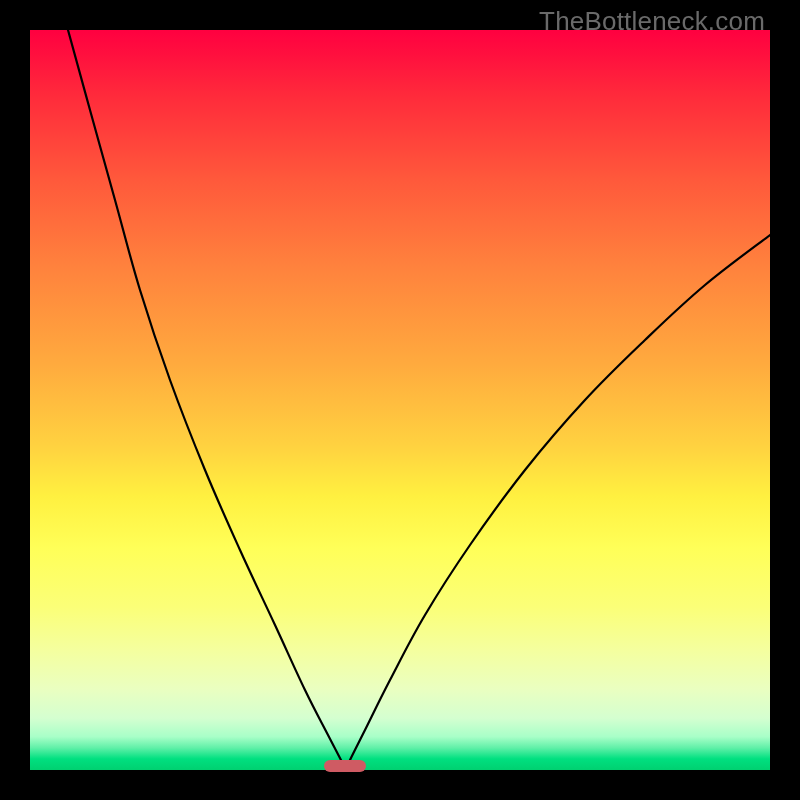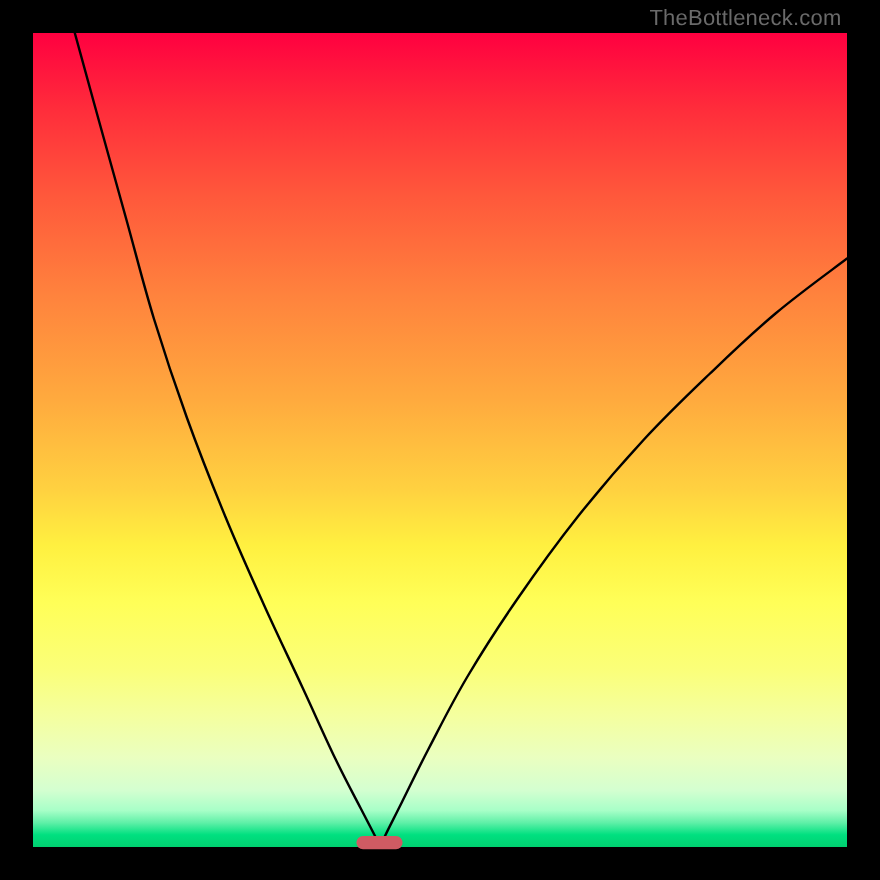--- a/index.html
+++ b/index.html
@@ -41,21 +41,21 @@
       #60f0a8 97%,
       #00e080 98.5%,
       #00d070 100%
     );
   }
   .watermark {
     position: absolute;
     right: 35px;
     top: 6px;
     color: #6a6a6a;
-    font-size: 20px;
+    font-size: 26px;
     font-weight: 500;
     letter-spacing: 0.2px;
     z-index: 10;
   }
   svg.curve {
     position: absolute;
     left: 0;
     top: 0;
     width: 740px;
     height: 740px;

